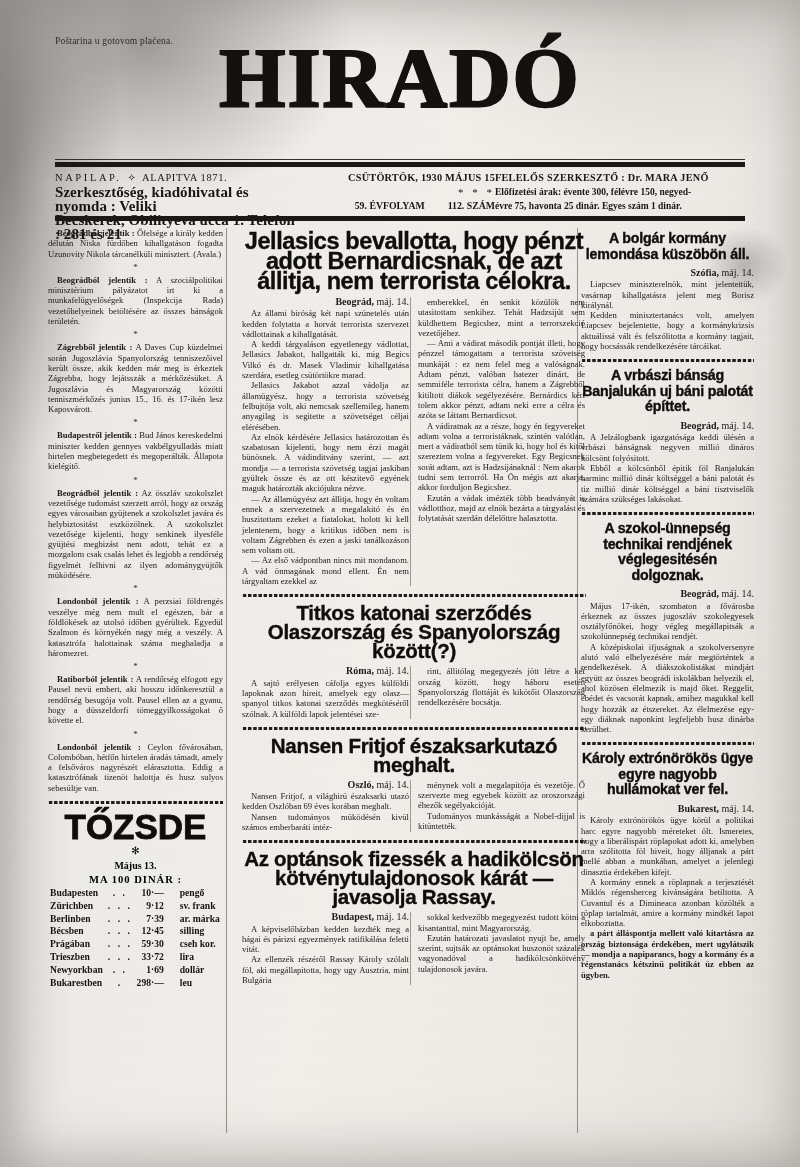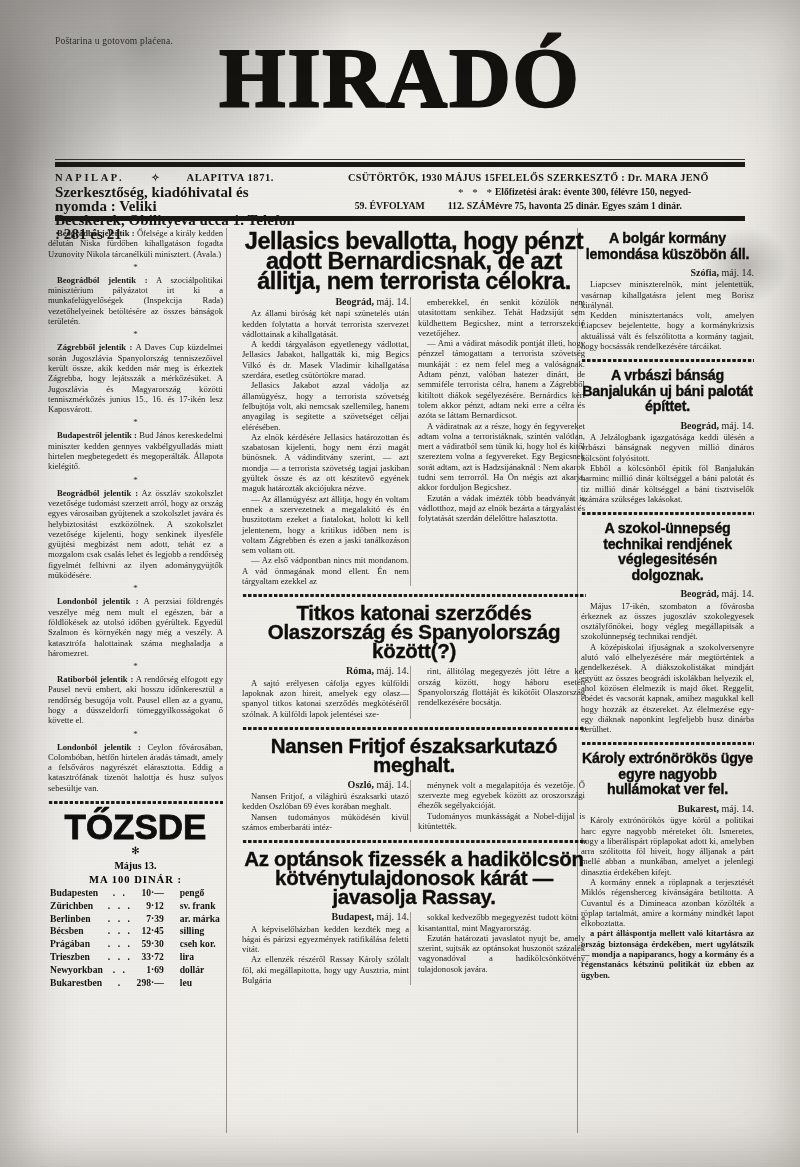--- a/index.html
+++ b/index.html
@@ -52,22 +52,22 @@
     position:absolute;left:55px;width:690px;height:1.2px;background:#34312c;
   }
 
   
   .infoband{position:absolute;left:55px;top:170px;width:690px;height:44px;
     display:flex;color:#191714;}
   .ib{flex:0 0 auto;}
   .ib1{width:244px;}
   .ib2{width:196px;text-align:right;}
   .ib3{width:250px;}
-  .ib-l1{font-size:10.5px;font-weight:bold;letter-spacing:.6px;line-height:15px;
-    display:flex;align-items:baseline;gap:27px;white-space:nowrap;text-align:right;}
+  .ib-l1{font-size:10.5px;font-weight:normal;letter-spacing:.6px;line-height:15px;
+    display:flex;align-items:baseline;gap:6px;white-space:nowrap;text-align:right;}
   .ib-sp{letter-spacing:2.6px;}
   .ib-l2{font-size:15px;font-weight:bold;line-height:14px;letter-spacing:.05px;}
   .ib2 .c1{font-size:10.3px;font-weight:bold;line-height:15px;letter-spacing:.2px;}
   .ib2 .c2{font-size:11px;line-height:14px;letter-spacing:3px;}
   .ib2 .c3{font-size:9.8px;font-weight:bold;line-height:14px;}
   .ib2 .c3 span{display:inline-block;}
   .ib2 .c3 .gap{width:18px;}
   .ib3 .r1{font-size:10.2px;font-weight:bold;line-height:15px;letter-spacing:.3px;}
   .ib3 .r2{font-size:9.5px;font-weight:bold;line-height:14px;}
   .ornament{font-size:10px;letter-spacing:0;}

